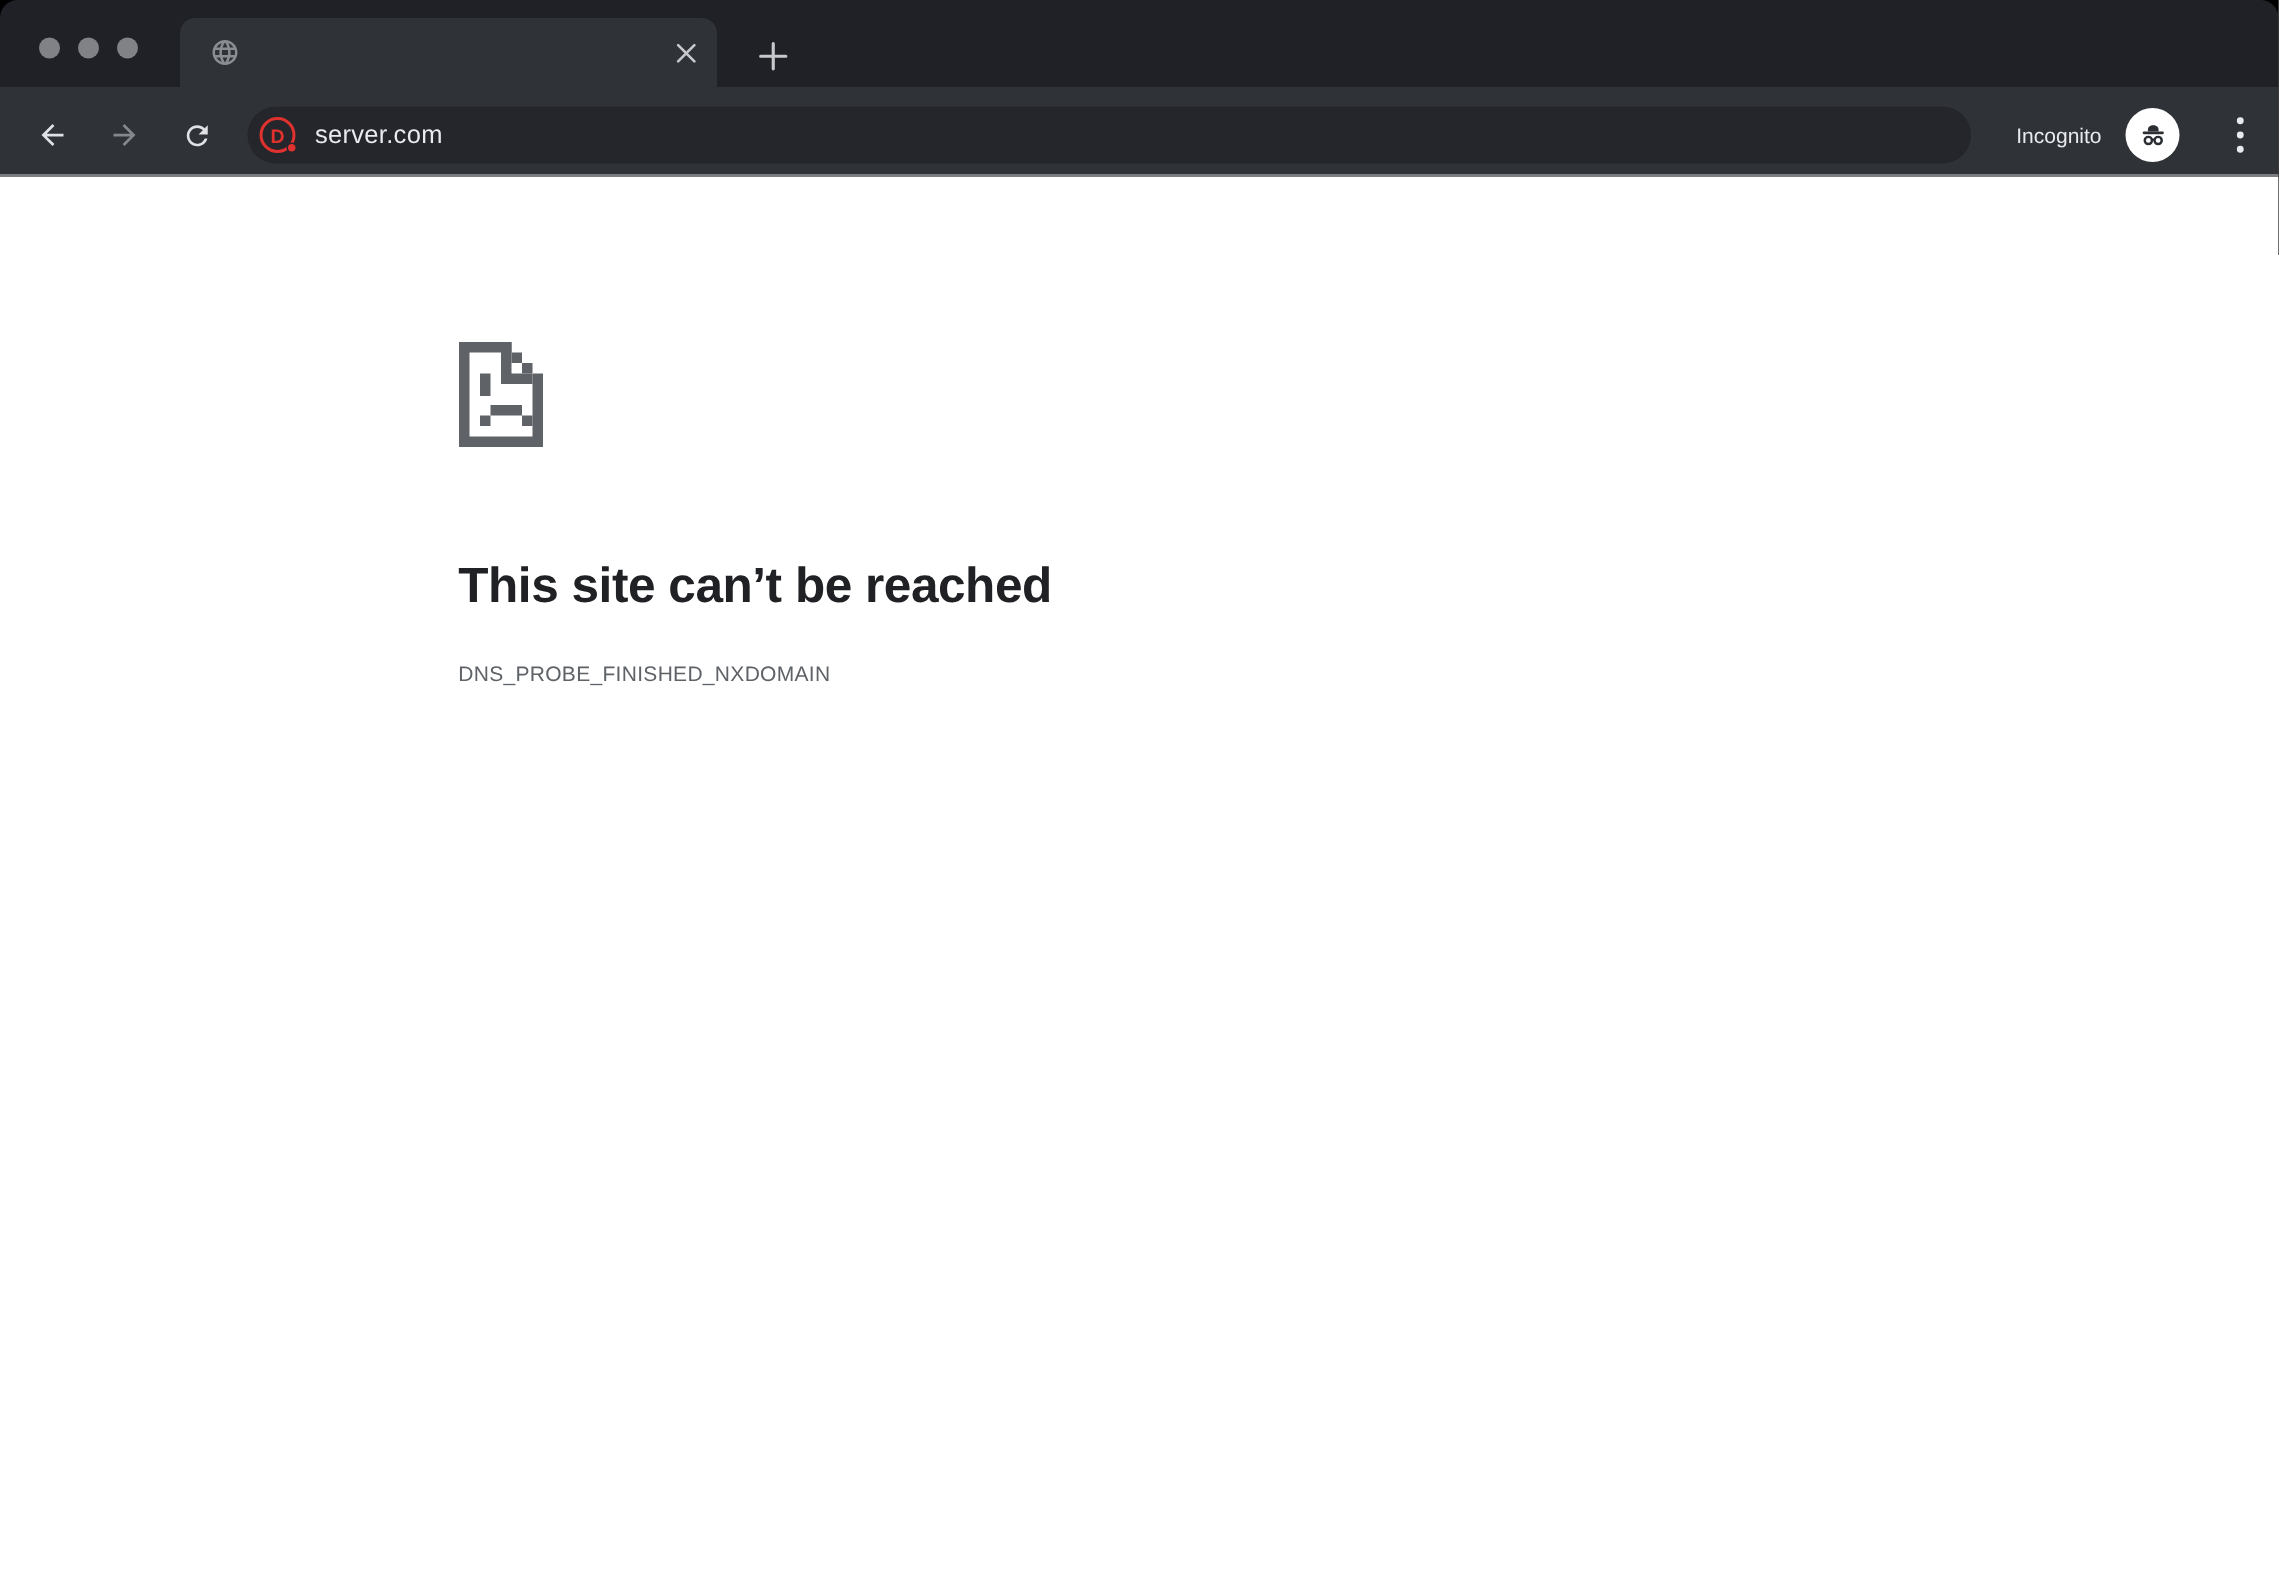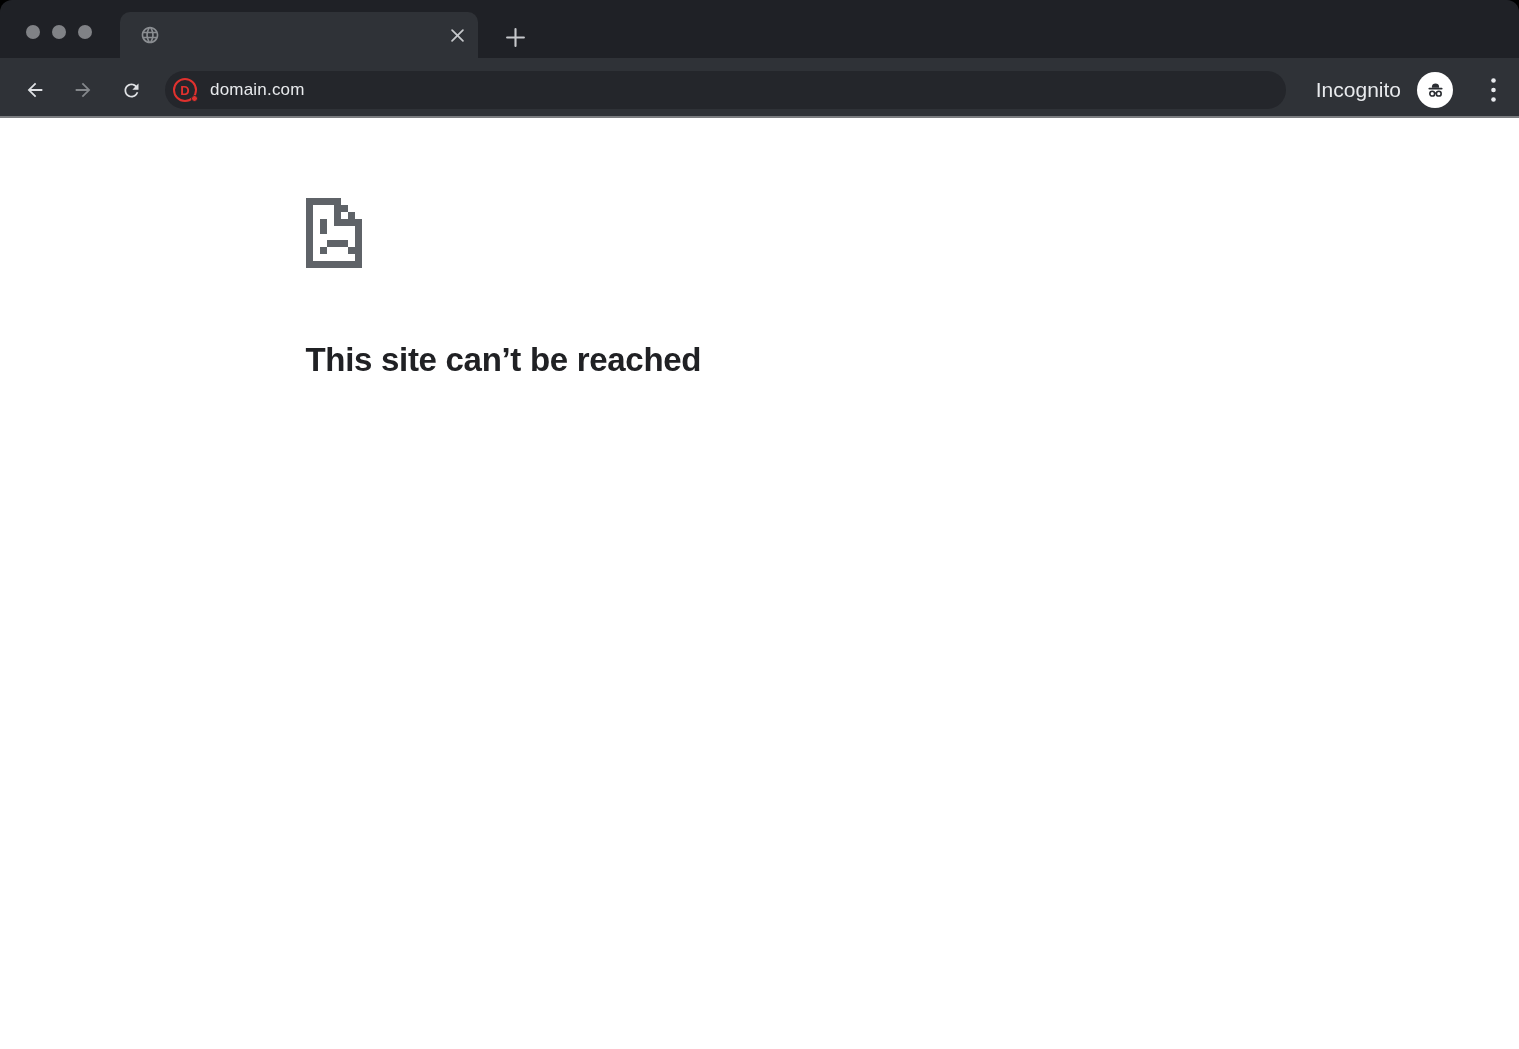--- a/index.html
+++ b/index.html
@@ -33,27 +33,27 @@
   .nav-btn{width:44px;height:40px;border-radius:50%;}
   .nav-btn + .nav-btn{margin-left:4px;}
   .omnibox{flex:1;height:38px;margin:0 30px 0 12px;background:var(--omnibox-bg);
     border-radius:19px;display:flex;align-items:center;padding:0 16px 0 8px;cursor:text;}
   .favicon{width:24px;height:24px;border-radius:50%;border:2.5px solid var(--favicon-red);
     position:relative;display:flex;align-items:center;justify-content:center;
     font-weight:bold;font-size:13px;color:var(--favicon-red);flex:0 0 auto;}
   .favicon::after{content:"";position:absolute;right:-3px;bottom:-2px;width:5px;height:5px;
     border-radius:50%;background:var(--favicon-red);border:1px solid var(--omnibox-bg);}
   .url{margin-left:13px;font-size:17px;color:var(--icon-light);letter-spacing:.2px;}
-  .incog-label{font-size:21px;color:var(--icon-light);margin-right:16px;}
+  .incog-label{font-size:14px;color:var(--icon-light);margin-right:16px;}
   .incog-badge{width:36px;height:36px;border-radius:50%;background:#fff;
     display:flex;align-items:center;justify-content:center;margin-right:26px;flex:0 0 auto;}
   .menu-btn{width:28px;height:40px;}
   
   .page{flex:1;background:var(--page-bg);overflow:hidden;}
-  .content{width:908px;margin:0 auto;padding-top:80px;}
+  .content{width:908px;margin:0 auto;padding-top:110px;}
   .sad-icon{display:block;}
   h1.err-title{margin-top:73px;font-size:33px;line-height:1.15;font-weight:600;
     color:var(--heading-color);letter-spacing:-.3px;}
   .err-msg{margin-top:33px;font-size:20px;color:var(--text-gray);}
   .err-msg .host{font-weight:bold;color:#3C4043;}
   .err-code{margin-top:32px;font-size:14px;color:var(--text-gray);letter-spacing:.2px;}
   .btn-row{margin-top:86px;display:flex;justify-content:flex-end;}
   .reload-btn{background:var(--accent-blue);color:#fff;border:none;border-radius:5px;
     font-size:16.5px;font-family:inherit;padding:12px 28px;cursor:pointer;}
 </style>
@@ -100,21 +100,21 @@
       </svg>
     </button>
     <button class="icon-btn nav-btn">
       <svg width="21" height="21" viewBox="0 0 24 24" fill="#DFE1E4">
         <path d="M17.65 6.35C16.2 4.9 14.21 4 12 4c-4.42 0-7.99 3.58-7.99 8s3.57 8 7.99 8c3.73 0 6.84-2.55 7.73-6h-2.08c-.82 2.33-3.04 4-5.65 4-3.31 0-6-2.69-6-6s2.69-6 6-6c1.66 0 3.14.69 4.22 1.78L13 11h7V4l-2.35 2.35z"></path>
       </svg>
     </button>
 
     <div class="omnibox">
       <span class="favicon">D</span>
-      <span class="url">domain.com</span>
+      <span class="url">server.com</span>
     </div>
 
     <span class="incog-label">Incognito</span>
 
     <span class="incog-badge">
       <svg width="23" height="23" viewBox="0 0 24 24">
         <path d="M8.3 9 L8.3 7.8 C8.3 5.9 9.8 4.7 12 4.7 C14.2 4.7 15.7 5.9 15.7 7.8 L15.7 9 Z" fill="#2B2E33"></path>
         <rect x="4.6" y="9" width="14.8" height="1.9" rx="0.95" fill="#2B2E33"></rect>
         <circle cx="8.6" cy="15.3" r="2.5" fill="none" stroke="#2B2E33" stroke-width="1.7"></circle>
         <circle cx="15.4" cy="15.3" r="2.5" fill="none" stroke="#2B2E33" stroke-width="1.7"></circle>
@@ -144,17 +144,18 @@
         <rect x="0" y="63" width="56" height="7"></rect>
         <rect x="14" y="21" width="7" height="15"></rect>
         <rect x="21" y="42" width="21" height="7"></rect>
         <rect x="14" y="49" width="7" height="7"></rect>
         <rect x="42" y="49" width="7" height="7"></rect>
       </svg>
 
       <h1 class="err-title">This site can’t be reached</h1>
 
 
+      <div class="err-code">DNS_PROBE_FINISHED_NXDOMAIN</div>
 
     </div>
   </div>
 
 </div>
 
 </body></html>

